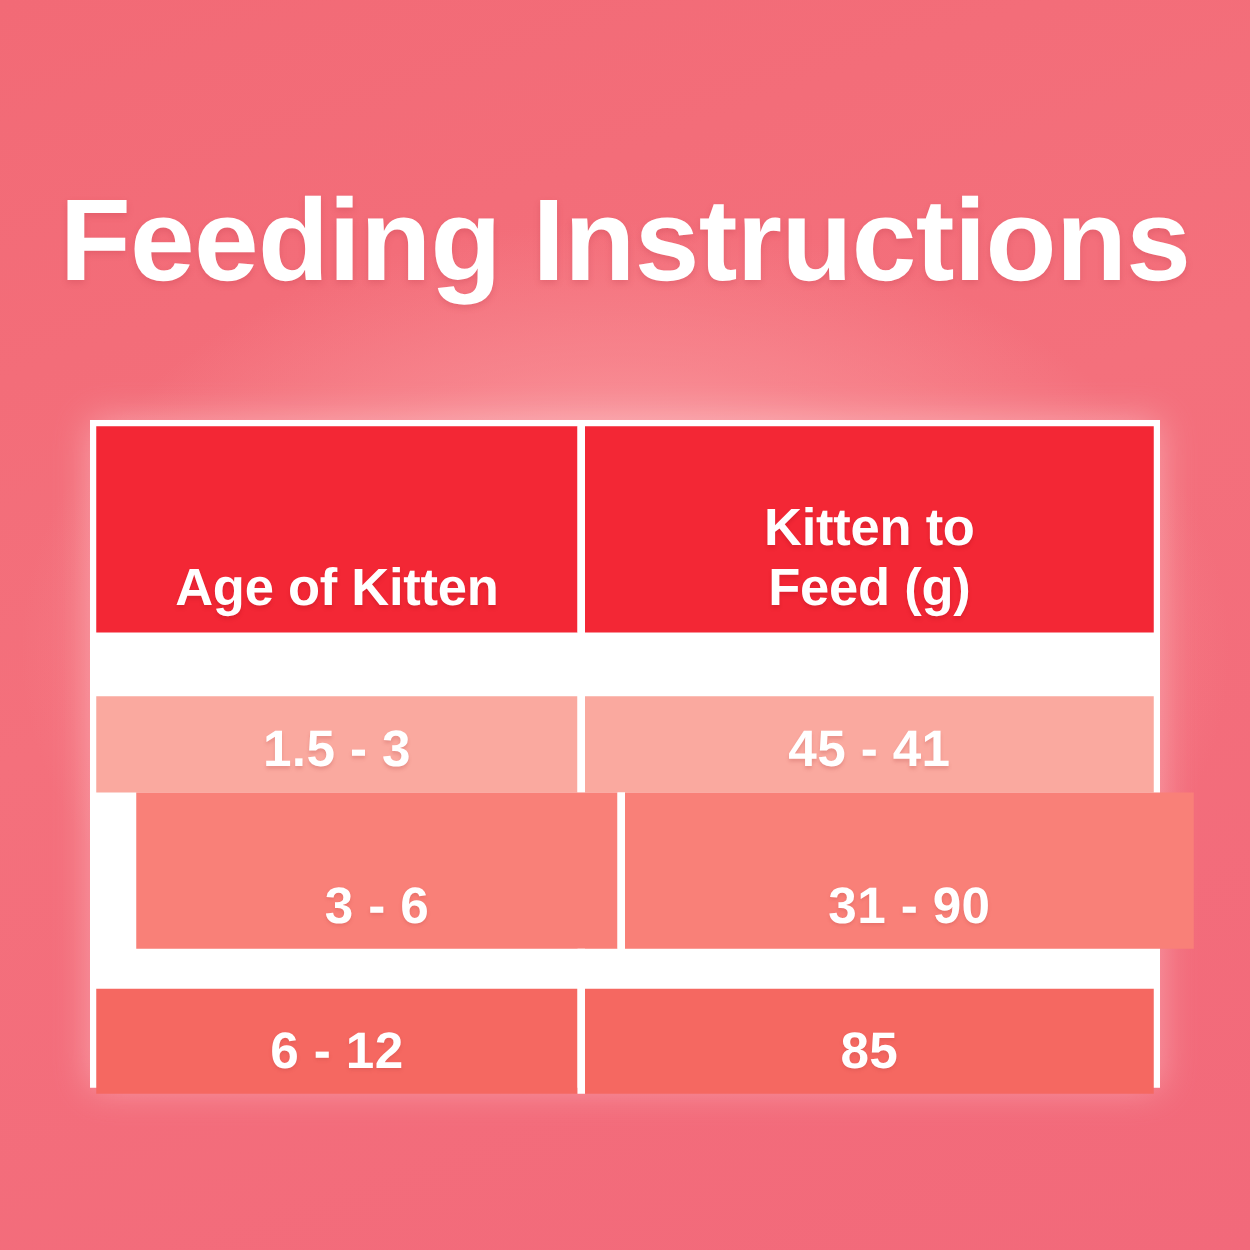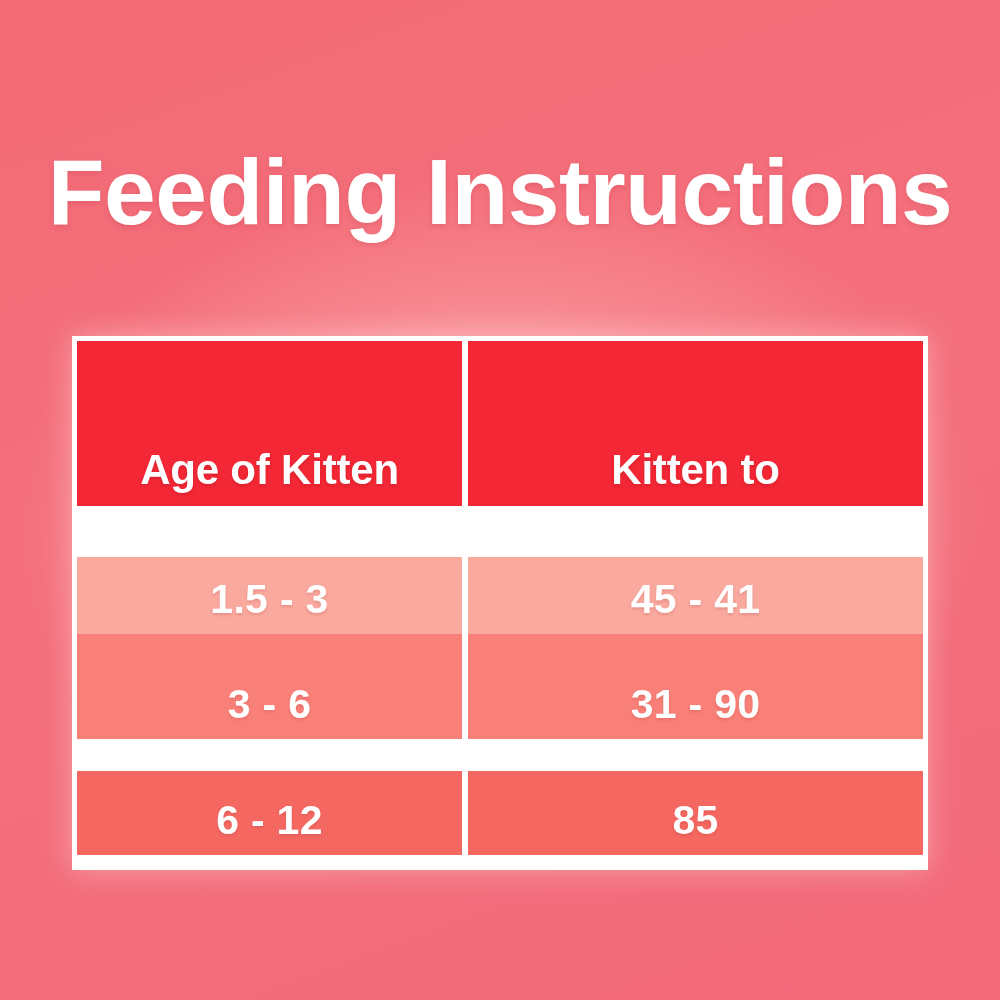--- a/index.html
+++ b/index.html
@@ -98,21 +98,21 @@
   .data-row .t-cell {
     font-size: 41px;
     line-height: 1.1;
     letter-spacing: 0.3px;
     text-shadow: 0 2px 3px rgba(175, 60, 60, 0.22);
   }
 
   #data-row-0 { height: 121px; }
   #data-row-0 .t-cell { background: #faa99f; margin-top: 44px; }
 
-  #data-row-1 { height: 105px; }
+  #data-row-1 { height: 125px; margin-left: 32px; }
   #data-row-1 .t-cell { background: #f98078; }
 
   #data-row-2 { height: 116px; }
   #data-row-2 .t-cell { background: #f56861; margin-top: 32px; }
 </style>
 </head>
 <body>
 
 <div id="poster">
 
@@ -125,20 +125,21 @@
     <div class="t-row" id="header-row">
       <div class="t-cell col-left">
         <span>
           <span>Age of Kitten</span><br>
         </span>
       </div>
       <div class="col-gap"></div>
       <div class="t-cell col-right">
         <span>
           <span>Kitten to</span><br>
+          <span>Feed (g)</span>
         </span>
       </div>
     </div>
 
     <div class="row-sep"></div>
 
     <div class="t-row data-row" id="data-row-0">
       <div class="t-cell col-left">1.5 - 3</div>
       <div class="col-gap"></div>
       <div class="t-cell col-right">45 - 41</div>

